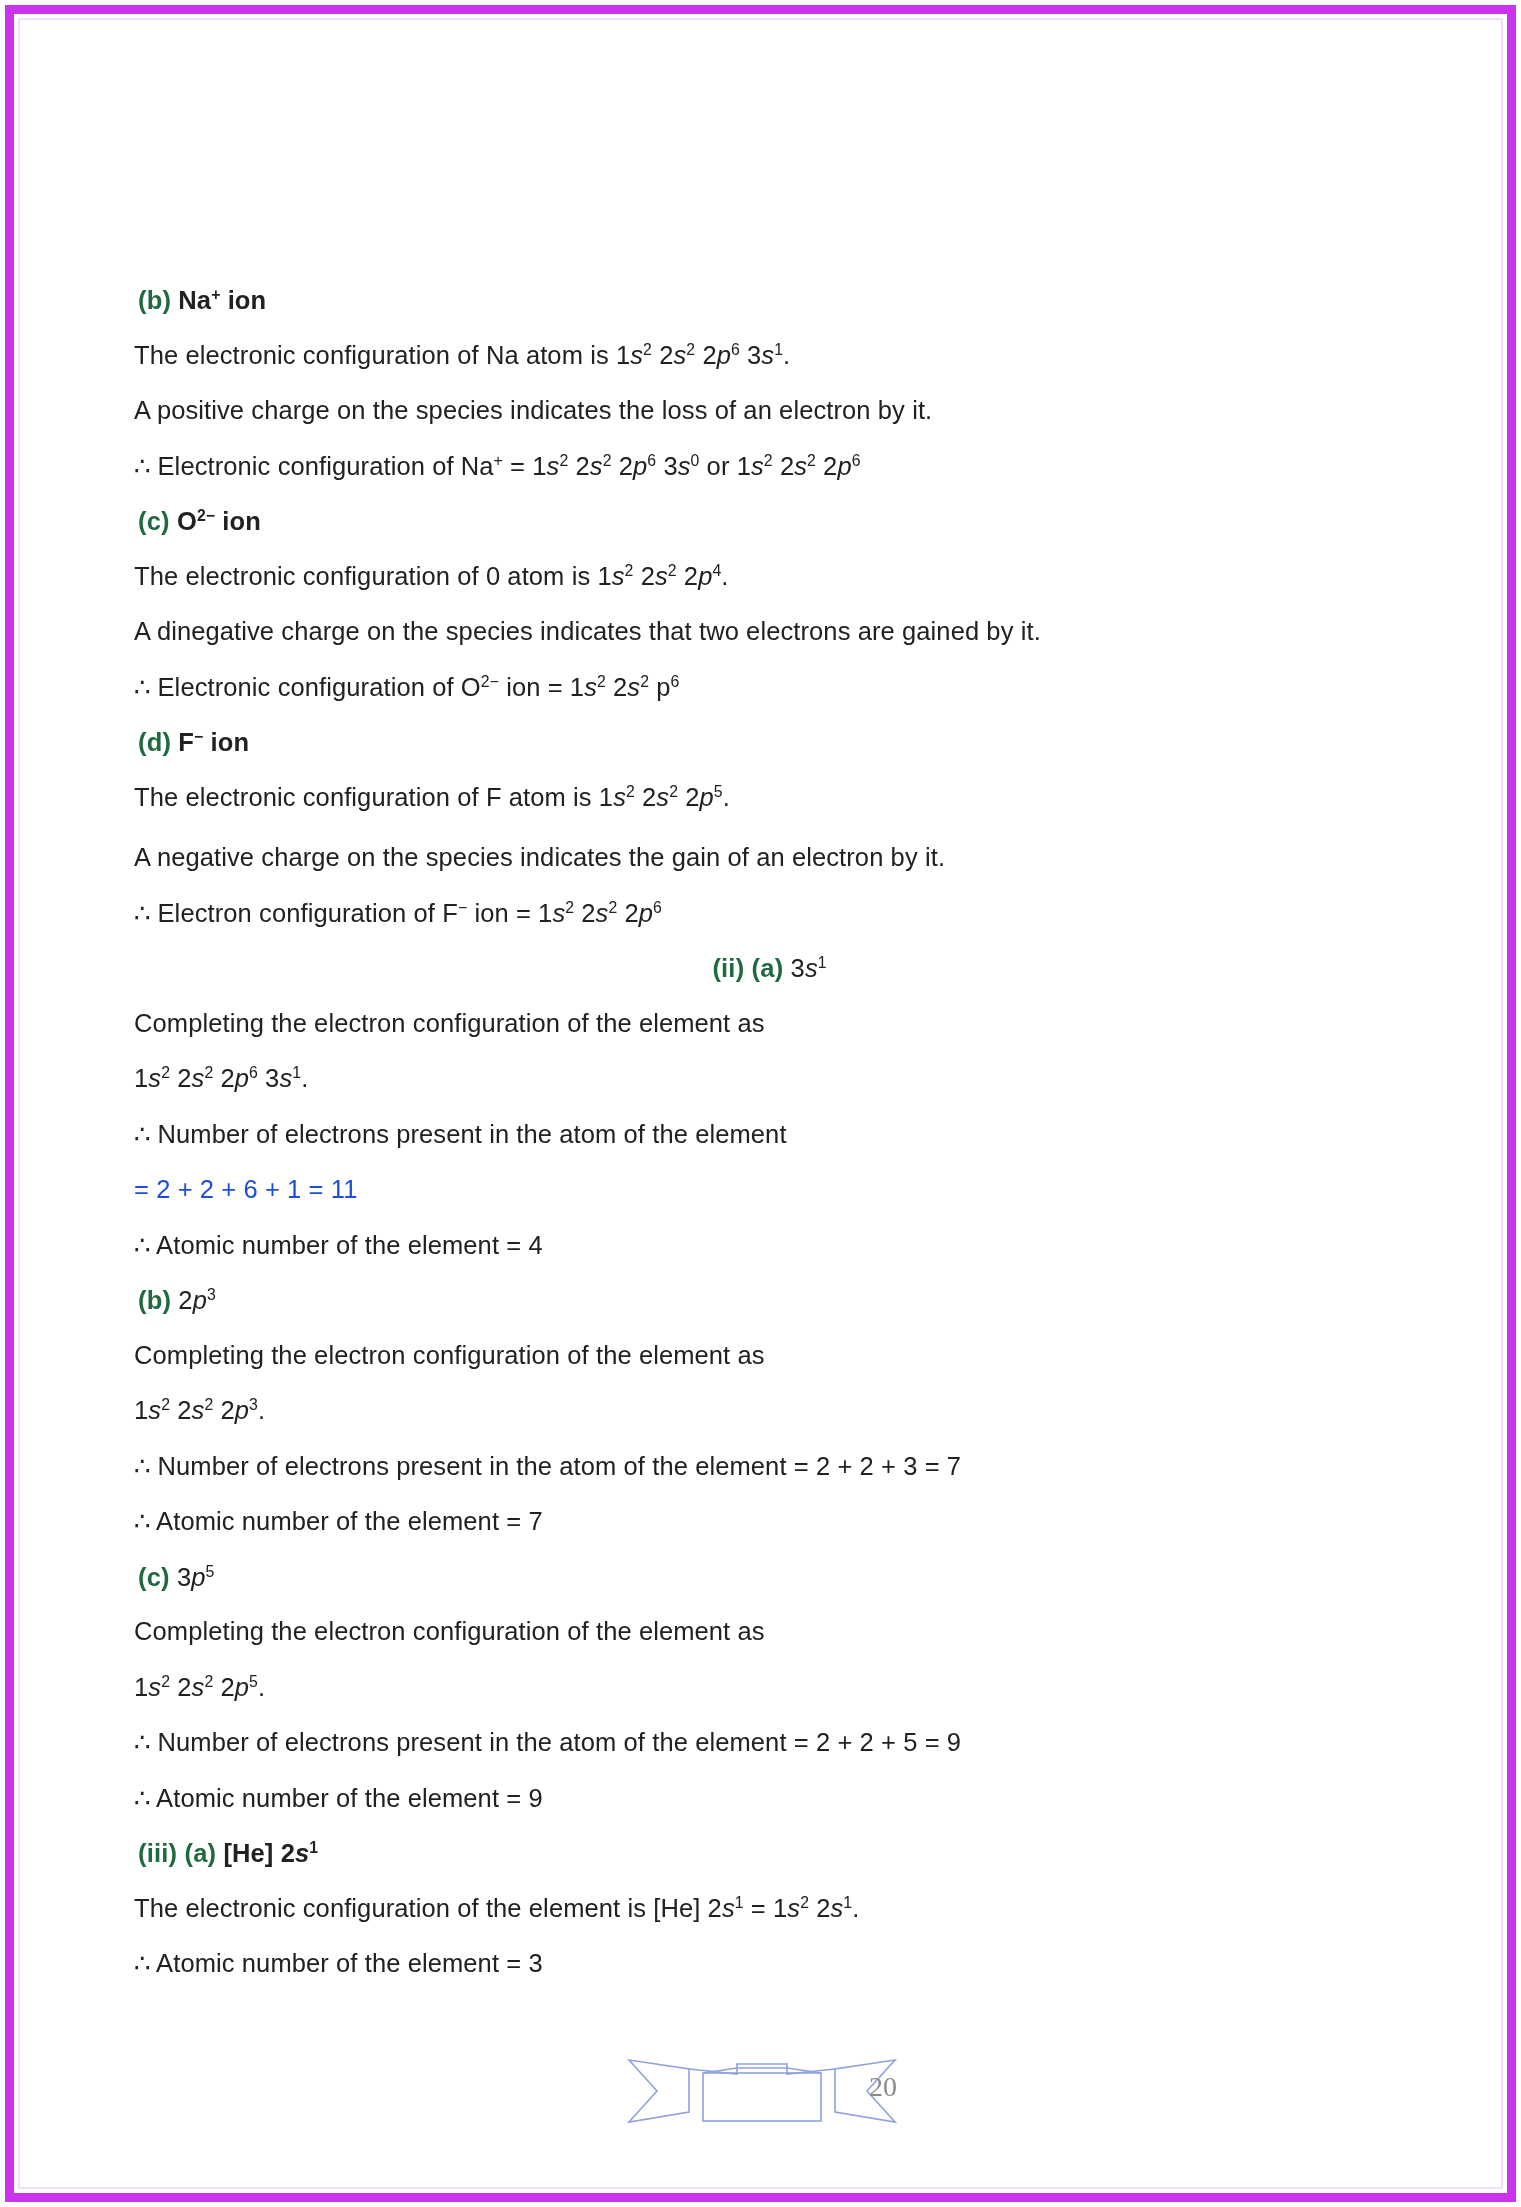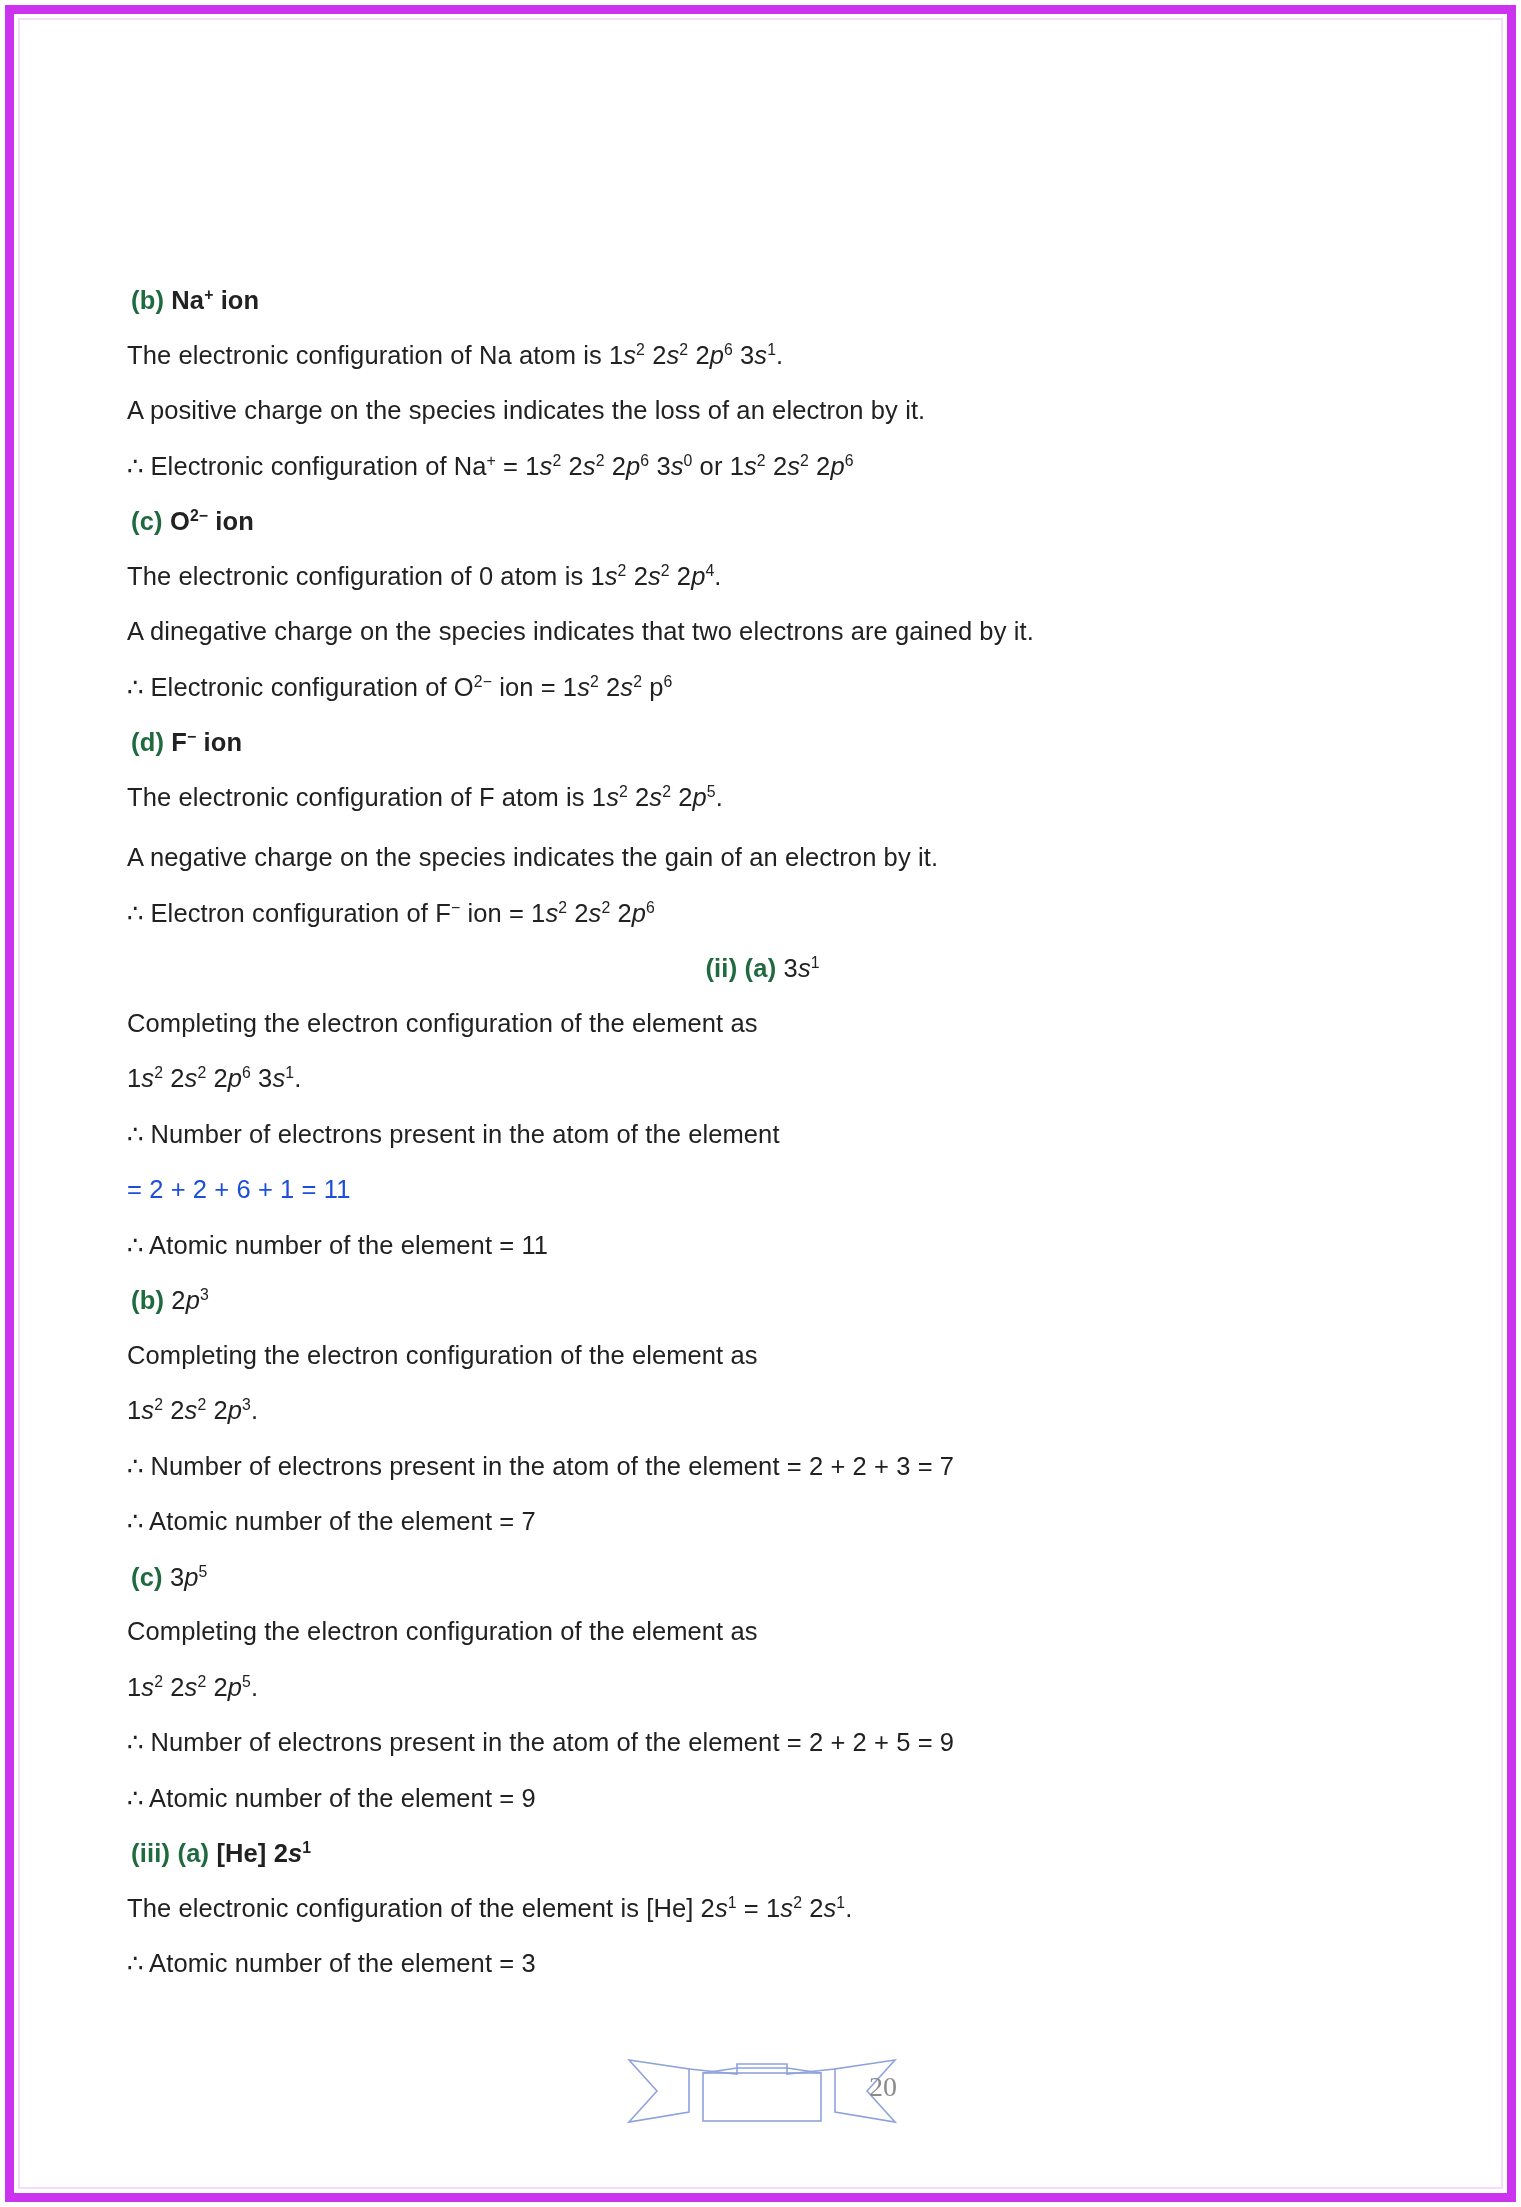--- a/index.html
+++ b/index.html
@@ -33,21 +33,21 @@
     top: 18px;
     right: 18px;
     bottom: 18px;
     border: 2px solid #f6dcfb;
     box-sizing: border-box;
     pointer-events: none;
   }
 
   .content {
     position: absolute;
-    left: 124px;
+    left: 131px;
     top: 288px;
     width: 1270px;
   }
 
   
   .line {
     color: #212121;
     font-size: 25.5px;
     line-height: 1.0;
     letter-spacing: 0.1px;
@@ -114,21 +114,21 @@
       <div class="line body" id="c-l3" style="color: rgb(33, 33, 33);">∴ Electronic configuration of O<sup>2−</sup> ion = 1<span class="ital">s</span><sup>2</sup> 2<span class="ital">s</span><sup>2</sup> p<sup>6</sup></div>
       <div class="line head" id="d-head" style="color: rgb(33, 33, 33);"><span class="lbl" style="color: rgb(31, 107, 63);">(d)</span> <span class="bold">F<sup>−</sup> ion</span></div>
       <div class="line body" id="d-l1" style="color: rgb(33, 33, 33); margin-top: 20px;">The electronic configuration of F atom is 1<span class="ital">s</span><sup>2</sup> 2<span class="ital">s</span><sup>2</sup> 2<span class="ital">p</span><sup>5</sup>.</div>
       <div class="line body" id="d-l2" style="color: rgb(33, 33, 33); margin-top: 35px;">A negative charge on the species indicates the gain of an electron by it.</div>
       <div class="line body" id="d-l3" style="color: rgb(33, 33, 33);">∴ Electron configuration of F<sup>−</sup> ion = 1<span class="ital">s</span><sup>2</sup> 2<span class="ital">s</span><sup>2</sup> 2<span class="ital">p</span><sup>6</sup></div>
       <div class="line head" id="ii-a-head" style="color: rgb(33, 33, 33); text-align: center;"><span class="lbl" style="color: rgb(31, 107, 63);">(ii) (a)</span> <span>3<span class="ital">s</span><sup>1</sup></span></div>
       <div class="line body" id="ii-a-l1" style="color: rgb(33, 33, 33);">Completing the electron configuration of the element as</div>
       <div class="line body" id="ii-a-l2" style="color: rgb(33, 33, 33);">1<span class="ital">s</span><sup>2</sup> 2<span class="ital">s</span><sup>2</sup> 2<span class="ital">p</span><sup>6</sup> 3<span class="ital">s</span><sup>1</sup>.</div>
       <div class="line body" id="ii-a-l3" style="color: rgb(33, 33, 33);">∴ Number of electrons present in the atom of the element</div>
       <div class="line body" id="ii-a-l4" style="color: #1d4ed8;">= 2 + 2 + 6 + 1 = 11</div>
-      <div class="line body" id="ii-a-l5" style="color: rgb(33, 33, 33);">∴ Atomic number of the element = 11</div>
+      <div class="line body" id="ii-a-l5" style="color: rgb(33, 33, 33);">∴ Atomic number of the element = 4</div>
       <div class="line head" id="ii-b-head" style="color: rgb(33, 33, 33);"><span class="lbl" style="color: rgb(31, 107, 63);">(b)</span> <span>2<span class="ital">p</span><sup>3</sup></span></div>
       <div class="line body" id="ii-b-l1" style="color: rgb(33, 33, 33);">Completing the electron configuration of the element as</div>
       <div class="line body" id="ii-b-l2" style="color: rgb(33, 33, 33);">1<span class="ital">s</span><sup>2</sup> 2<span class="ital">s</span><sup>2</sup> 2<span class="ital">p</span><sup>3</sup>.</div>
       <div class="line body" id="ii-b-l3" style="color: rgb(33, 33, 33);">∴ Number of electrons present in the atom of the element = 2 + 2 + 3 = 7</div>
       <div class="line body" id="ii-b-l4" style="color: rgb(33, 33, 33);">∴ Atomic number of the element = 7</div>
       <div class="line head" id="ii-c-head" style="color: rgb(33, 33, 33);"><span class="lbl" style="color: rgb(31, 107, 63);">(c)</span> <span>3<span class="ital">p</span><sup>5</sup></span></div>
       <div class="line body" id="ii-c-l1" style="color: rgb(33, 33, 33);">Completing the electron configuration of the element as</div>
       <div class="line body" id="ii-c-l2" style="color: rgb(33, 33, 33);">1<span class="ital">s</span><sup>2</sup> 2<span class="ital">s</span><sup>2</sup> 2<span class="ital">p</span><sup>5</sup>.</div>
       <div class="line body" id="ii-c-l3" style="color: rgb(33, 33, 33);">∴ Number of electrons present in the atom of the element = 2 + 2 + 5 = 9</div>
       <div class="line body indent-sm" id="ii-c-l4" style="color: rgb(33, 33, 33);">∴ Atomic number of the element = 9</div>

